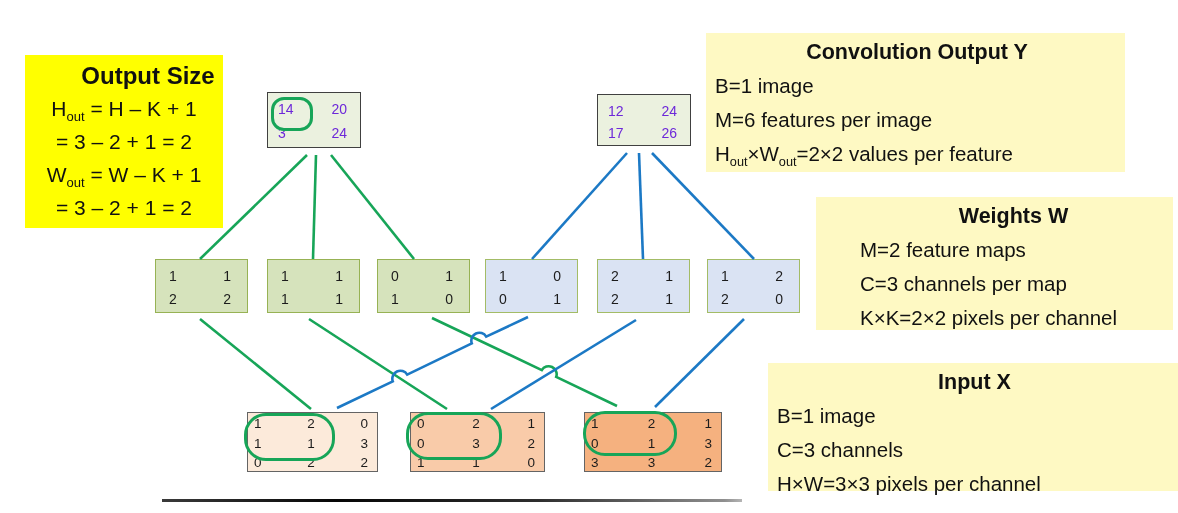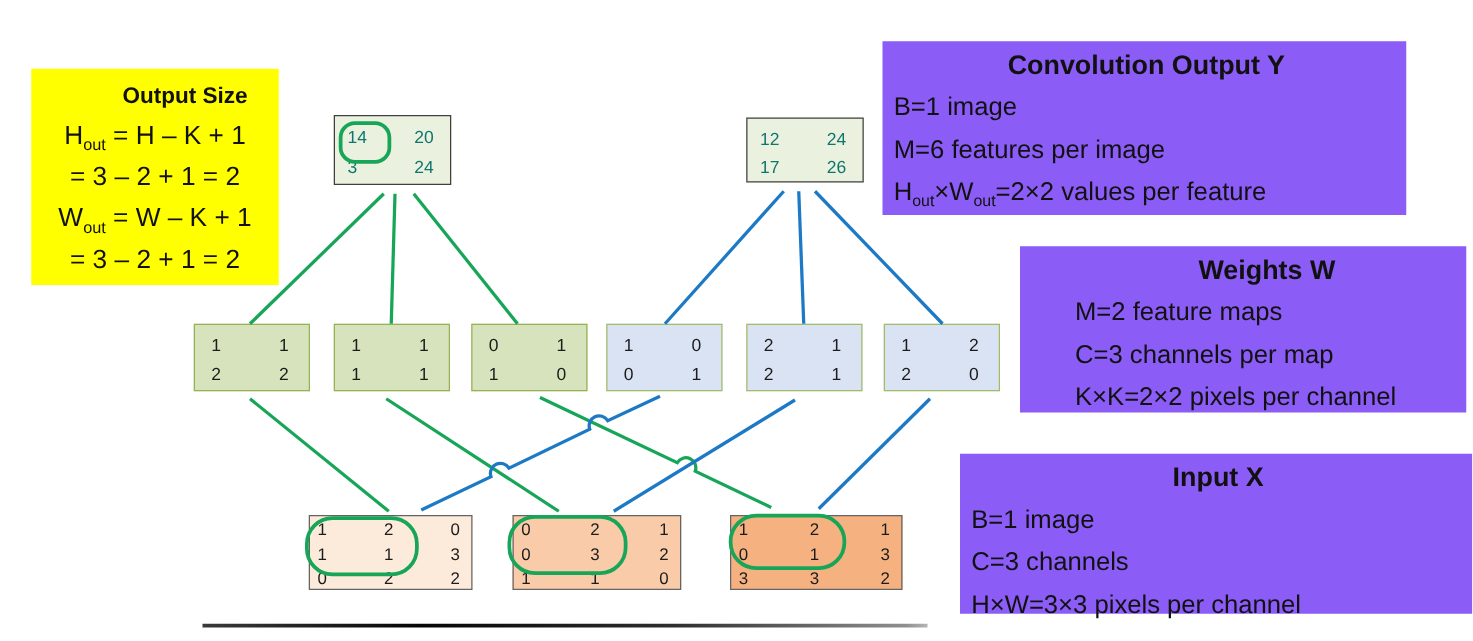--- a/index.html
+++ b/index.html
@@ -4,35 +4,35 @@
 <style>
   html,body{margin:0;padding:0;background:#fff;}
   .canvas{position:relative;width:1178px;height:513px;background:#fff;overflow:hidden;
           font-family:"Liberation Sans",sans-serif;color:#111;}
   .abs{position:absolute;}
   sub{font-size:62%;line-height:0;}
 
   
   .ybox{left:25px;top:55px;width:198px;height:173px;background:#ffff00;text-align:center;
         box-sizing:border-box;padding-top:5px;}
-  .ybox .t{font-weight:bold;font-size:18px;line-height:32px;margin-left:48px;}
+  .ybox .t{font-weight:bold;font-size:24px;line-height:32px;margin-left:48px;}
   .ybox .l{font-size:21px;line-height:33px;white-space:nowrap;}
 
   
-  .cyan{background:#8b5cf6;box-sizing:border-box;padding:3px 6px 0 9px;}
+  .cyan{background:#fef9c3;box-sizing:border-box;padding:3px 6px 0 9px;}
   .cyan .t{font-weight:bold;font-size:21.5px;text-align:center;line-height:33px;}
   .cyan .l{font-size:20.5px;line-height:34px;white-space:nowrap;}
   #cyan-output{left:706px;top:33px;width:419px;height:139px;}
   #cyan-weights{left:816px;top:197px;width:357px;height:133px;padding-left:44px;}
   #cyan-input{left:768px;top:363px;width:410px;height:128px;}
 
   
   .obox{width:94px;background:#ebf1df;border:1.4px solid #404040;display:grid;
         grid-template-columns:1fr 1fr;box-sizing:border-box;padding:6px 13px 0 10px;
-        font-size:14px;line-height:20px;color:#0f766e;}
+        font-size:14px;line-height:20px;color:#6d28d9;}
   #obox1{left:267px;top:92px;height:56px;}
   #obox2{left:597px;top:94px;height:52px;}
   .obox span:nth-child(odd){justify-self:start;}
   .obox span:nth-child(even){justify-self:end;}
 
   
   .wbox{top:259px;width:93px;height:54px;display:grid;grid-template-columns:1fr 1fr;
         box-sizing:border-box;padding:7px 16px 0 13px;font-size:14px;line-height:19px;color:#1c1c1c;}
   .wbox.green{background:#d6e3bc;border:1.5px solid #97b254;}
   .wbox.blue{background:#dae3f3;border:1.5px solid #a3bc66;}

